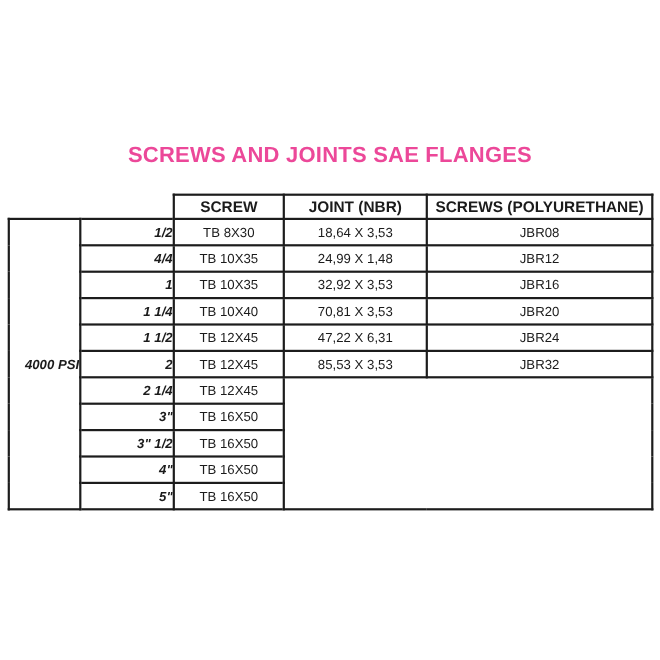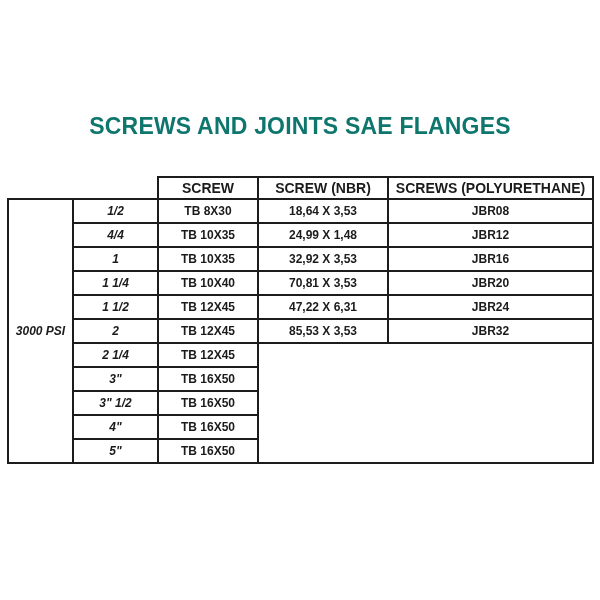--- a/index.html
+++ b/index.html
@@ -6,29 +6,29 @@
   .page {
     position: relative;
     width: 600px;
     height: 600px;
     background: #ffffff;
     font-family: "Liberation Sans", sans-serif;
     overflow: hidden;
   }
   .title {
     position: absolute;
-    top: 113px;
+    top: 130px;
     left: 0;
     width: 600px;
     margin: 0;
     text-align: center;
-    font-size: 23px;
+    font-size: 20px;
     font-weight: 700;
     letter-spacing: 0.2px;
-    color: #0f766e;
+    color: #ec4899;
   }
   table.flange-table {
     position: absolute;
     left: 7px;
     top: 176px;
     border-collapse: collapse;
     table-layout: fixed;
   }
   .flange-table th,
   .flange-table td {
@@ -44,53 +44,54 @@
   .flange-table thead tr { height: 22px; }
   .flange-table tbody tr { height: 24px; }
   .flange-table th.head {
     font-size: 14px;
     font-weight: 700;
   }
   .flange-table th.corner {
     border: none;
     background: transparent;
   }
-  .flange-table td.val { font-size: 12px; font-weight: 700; }
+  .flange-table td.val { font-size: 12px; font-weight: 400; }
   .flange-table td.size,
   .flange-table td.psi {
     font-size: 12px;
     font-weight: 700;
     font-style: italic;
+    text-align: right;
   }
   .flange-table td.blank { background: #ffffff; }
 </style>
 </head>
 <body>
 
 <div class="page">
   <h1 class="title">SCREWS AND JOINTS SAE FLANGES</h1>
   <table class="flange-table">
     <colgroup>
         <col style="width: 65px;">
         <col style="width: 85px;">
         <col style="width: 100px;">
         <col style="width: 130px;">
         <col style="width: 205px;">
       </colgroup>
     <thead>
         <tr>
           <th class="corner" colspan="2"></th>
           <th class="head">SCREW</th>
-          <th class="head">SCREW (NBR)</th>
+          <th class="head">JOINT (NBR)</th>
           <th class="head">SCREWS (POLYURETHANE)</th>
         </tr>
       </thead>
     <tbody>
         <tr>
-          <td class="psi" rowspan="11">3000 PSI</td>
+          <td class="psi" rowspan="11">4000 PSI</td>
           <td class="size">1/2</td>
           <td class="val">TB 8X30</td>
           <td class="val">18,64 X 3,53</td>
           <td class="val">JBR08</td>
         </tr>
         <tr>
           <td class="size">4/4</td>
           <td class="val">TB 10X35</td>
           <td class="val">24,99 X 1,48</td>
           <td class="val">JBR12</td>

